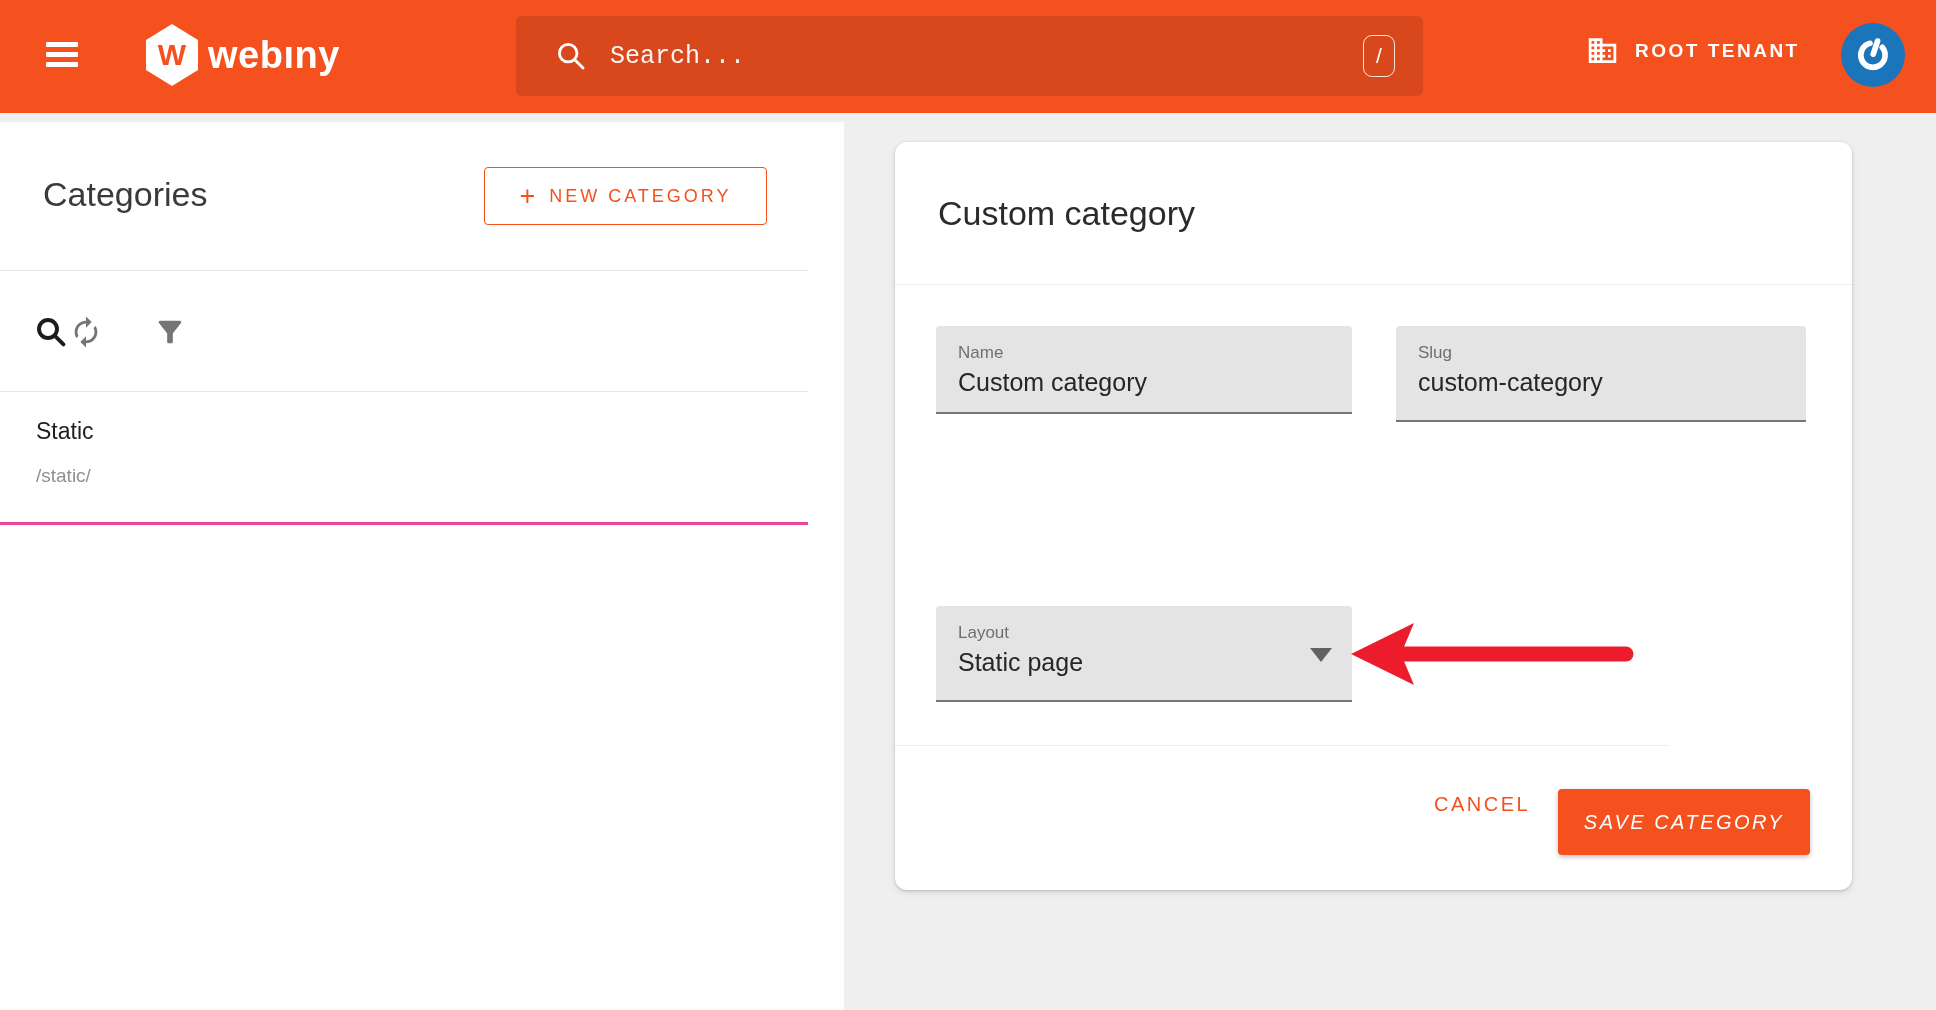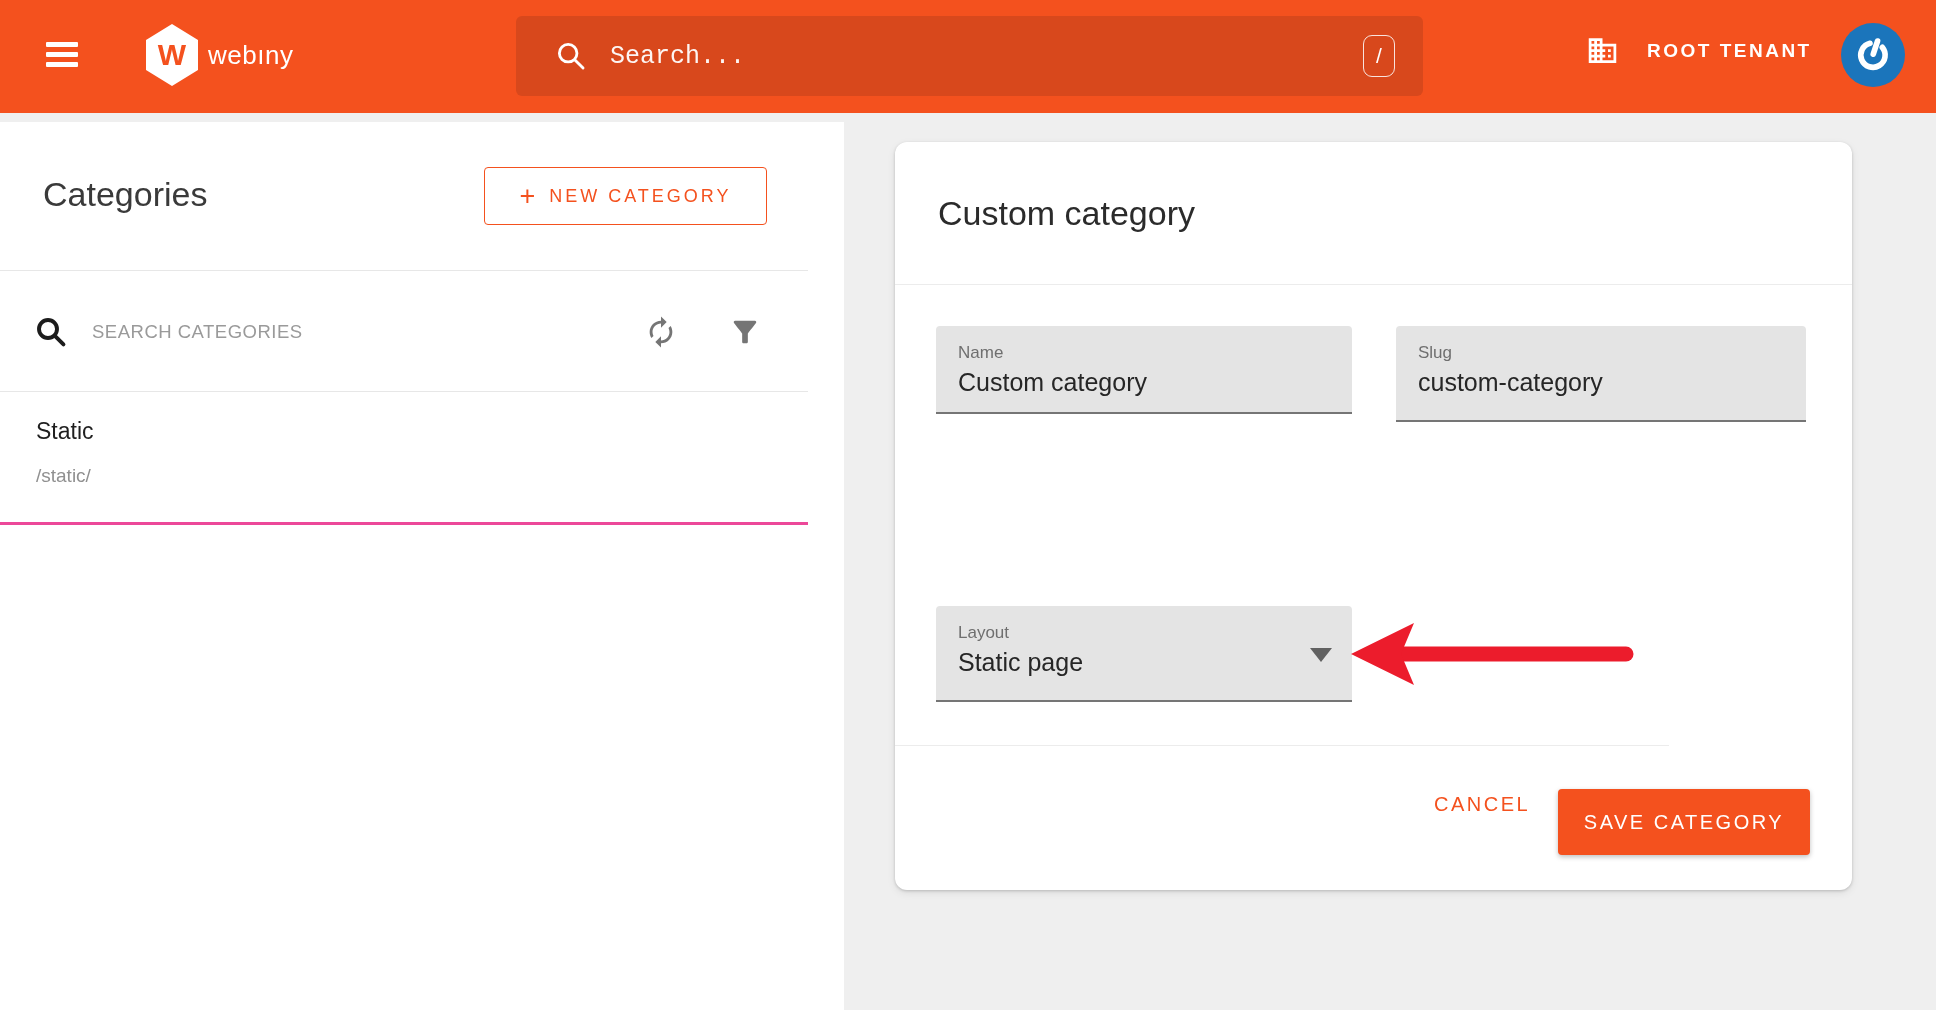--- a/index.html
+++ b/index.html
@@ -7,30 +7,30 @@
   body { font-family:"Liberation Sans", sans-serif; background:#ffffff; }
   #app { position:relative; width:1936px; height:1010px; overflow:hidden; background:#efefef; }
 
   
   .topbar { position:absolute; left:0; top:0; width:1936px; height:113px; background:#f4511e; z-index:5; }
   .hamburger { position:absolute; left:46px; top:42px; width:32px; height:26px; cursor:pointer; }
   .hamburger span { display:block; width:32px; height:4.5px; background:#ffffff; border-radius:1px; margin-bottom:5.5px; }
   .logo-wrap { position:absolute; left:146px; top:24px; display:flex; align-items:center; }
   .hexagon { width:52px; height:62px; background:#ffffff; clip-path:polygon(50% 0, 100% 26%, 100% 74%, 50% 100%, 0 74%, 0 26%); display:flex; align-items:center; justify-content:center; }
   .hexagon .w { color:#f4511e; font-weight:800; font-size:30px; line-height:1; }
-  .wordmark { color:#ffffff; font-size:26px; font-weight:400; margin-left:10px; letter-spacing:0.5px; }
+  .wordmark { color:#ffffff; font-size:38px; font-weight:700; margin-left:10px; letter-spacing:0.5px; }
 
   .search-bar { position:absolute; left:516px; top:16px; width:907px; height:80px; background:#d8481c; border-radius:6px; display:flex; align-items:center; }
   .search-bar .mag { margin-left:38px; flex:0 0 auto; }
   .search-input { flex:1; margin-left:22px; background:transparent; border:none; outline:none; color:#ffffff; font-size:25px; font-weight:300; font-family:Liberation Mono, monospace; }
   .search-input::placeholder { color:rgba(255,255,255,0.95); opacity:1; }
   .slash-key { flex:0 0 auto; width:32px; height:42px; border:1.5px solid rgba(255,255,255,0.85); border-radius:9px; color:#ffffff; font-size:21px; font-weight:300; display:flex; align-items:center; justify-content:center; margin-right:28px; }
 
   .tenant { position:absolute; left:1586px; top:34px; display:flex; align-items:center; cursor:pointer; }
-  .tenant-label { color:#ffffff; font-size:19px; font-weight:600; letter-spacing:2.5px; margin-left:28px; }
+  .tenant-label { color:#ffffff; font-size:19px; font-weight:600; letter-spacing:2.5px; margin-left:16px; }
   .avatar { position:absolute; left:1841px; top:23px; width:64px; height:64px; border-radius:50%; background:#1b75bb; display:flex; align-items:center; justify-content:center; cursor:pointer; }
 
   
   .left-panel { position:absolute; left:0; top:122px; width:844px; height:897px; background:#ffffff; }
   .lp-header { position:absolute; left:0; top:0; width:808px; height:149px; border-bottom:1px solid #e7e7e7; }
   .lp-title { position:absolute; left:43px; top:53px; font-size:34px; color:#3a3a3a; }
   .new-cat-btn { position:absolute; left:484px; top:45px; width:283px; height:58px; border:1px solid #f4511e; border-radius:4px; background:#ffffff; display:flex; align-items:center; justify-content:center; cursor:pointer; }
   .new-cat-btn .plus { color:#f4511e; font-size:27px; font-weight:400; margin-right:14px; line-height:1; }
   .new-cat-btn .lbl { color:#f4511e; font-size:18px; font-weight:500; letter-spacing:3px; }
 
@@ -54,21 +54,21 @@
   .field .flabel { position:absolute; left:22px; top:17px; font-size:17px; color:#6f6f6f; }
   .field .fvalue { position:absolute; left:22px; top:42px; width:calc(100% - 44px); background:transparent; border:none; outline:none; font-size:25px; color:#262626; font-family:"Liberation Sans", sans-serif; }
   .field-name   { left:41px;  top:184px; width:416px; height:88px; }
   .field-slug   { left:501px; top:184px; width:410px; height:96px; }
   .field-url    { left:41px;  top:323px; width:870px; height:96px; }
   .field-layout { left:41px;  top:464px; width:416px; height:96px; cursor:pointer; }
   .dd-arrow { position:absolute; right:20px; top:42px; width:0; height:0; border-left:11px solid transparent; border-right:11px solid transparent; border-top:14px solid #616161; }
 
   .card-footer { position:absolute; left:0; top:603px; width:774px; height:145px; border-top:1px solid #ececec; }
   .cancel-btn { position:absolute; left:539px; top:47px; background:transparent; border:none; color:#f4511e; font-size:20px; font-weight:500; letter-spacing:2.5px; cursor:pointer; font-family:"Liberation Sans", sans-serif; }
-  .save-btn { position:absolute; left:663px; top:43px; width:252px; height:66px; background:#f4511e; border:none; border-radius:4px; color:#ffffff; font-size:20px; font-weight:500; letter-spacing:2.5px; cursor:pointer; box-shadow:0 2px 5px rgba(0,0,0,0.25); font-family:"Liberation Sans", sans-serif; }
+  .save-btn { position:absolute; left:663px; top:43px; width:252px; height:66px; background:#f4511e; border:none; border-radius:4px; color:#ffffff; font-size:20px; font-weight:500; letter-spacing:2.5px; cursor:pointer; box-shadow:0 2px 5px rgba(0,0,0,0.25); font-family:"Liberation Sans", sans-serif;font-style:italic; }
 
   
   .annot-arrow { position:absolute; left:1348px; top:620px; width:292px; height:68px; pointer-events:none; z-index:9; }
 </style>
 </head>
 <body>
 
 <div id="app">
 
   <div class="topbar">
@@ -118,21 +118,20 @@
         <span class="plus">+</span>
         <span class="lbl">NEW CATEGORY</span>
       </button>
     </div>
 
     <div class="lp-search">
       <svg class="mag" width="36" height="36" viewBox="0 0 24 24">
         <circle cx="10" cy="10" r="6" fill="none" stroke="#1c1c1c" stroke-width="2.6"></circle>
         <line x1="14.6" y1="14.6" x2="20.3" y2="20.3" stroke="#1c1c1c" stroke-width="2.6" stroke-linecap="round"></line>
       </svg>
-      <input class="lp-search-input" placeholder="SEARCH CATEGORIES" style="">
       <svg class="icon-btn" viewBox="0 0 24 24">
         <path fill="#757575" d="M12 6v3l4-4-4-4v3c-4.42 0-8 3.58-8 8 0 1.57.46 3.03 1.24 4.26L6.7 14.8c-.45-.83-.7-1.79-.7-2.8 0-3.31 2.69-6 6-6zm6.76 1.74L17.3 9.2c.44.84.7 1.79.7 2.8 0 3.31-2.69 6-6 6v-3l-4 4 4 4v-3c4.42 0 8-3.58 8-8 0-1.57-.46-3.03-1.24-4.26z"></path>
       </svg>
       <svg class="icon-btn filter" viewBox="0 0 24 24">
         <path fill="#757575" d="M4.25 5.61C6.27 8.2 10 13 10 13v6c0 .55.45 1 1 1h2c.55 0 1-.45 1-1v-6s3.73-4.8 5.75-7.39c.51-.66.04-1.61-.79-1.61H5.04c-.83 0-1.3.95-.79 1.61z"></path>
       </svg>
     </div>
 
     <div class="lp-item">
       <div class="lp-item-title">Static</div>

